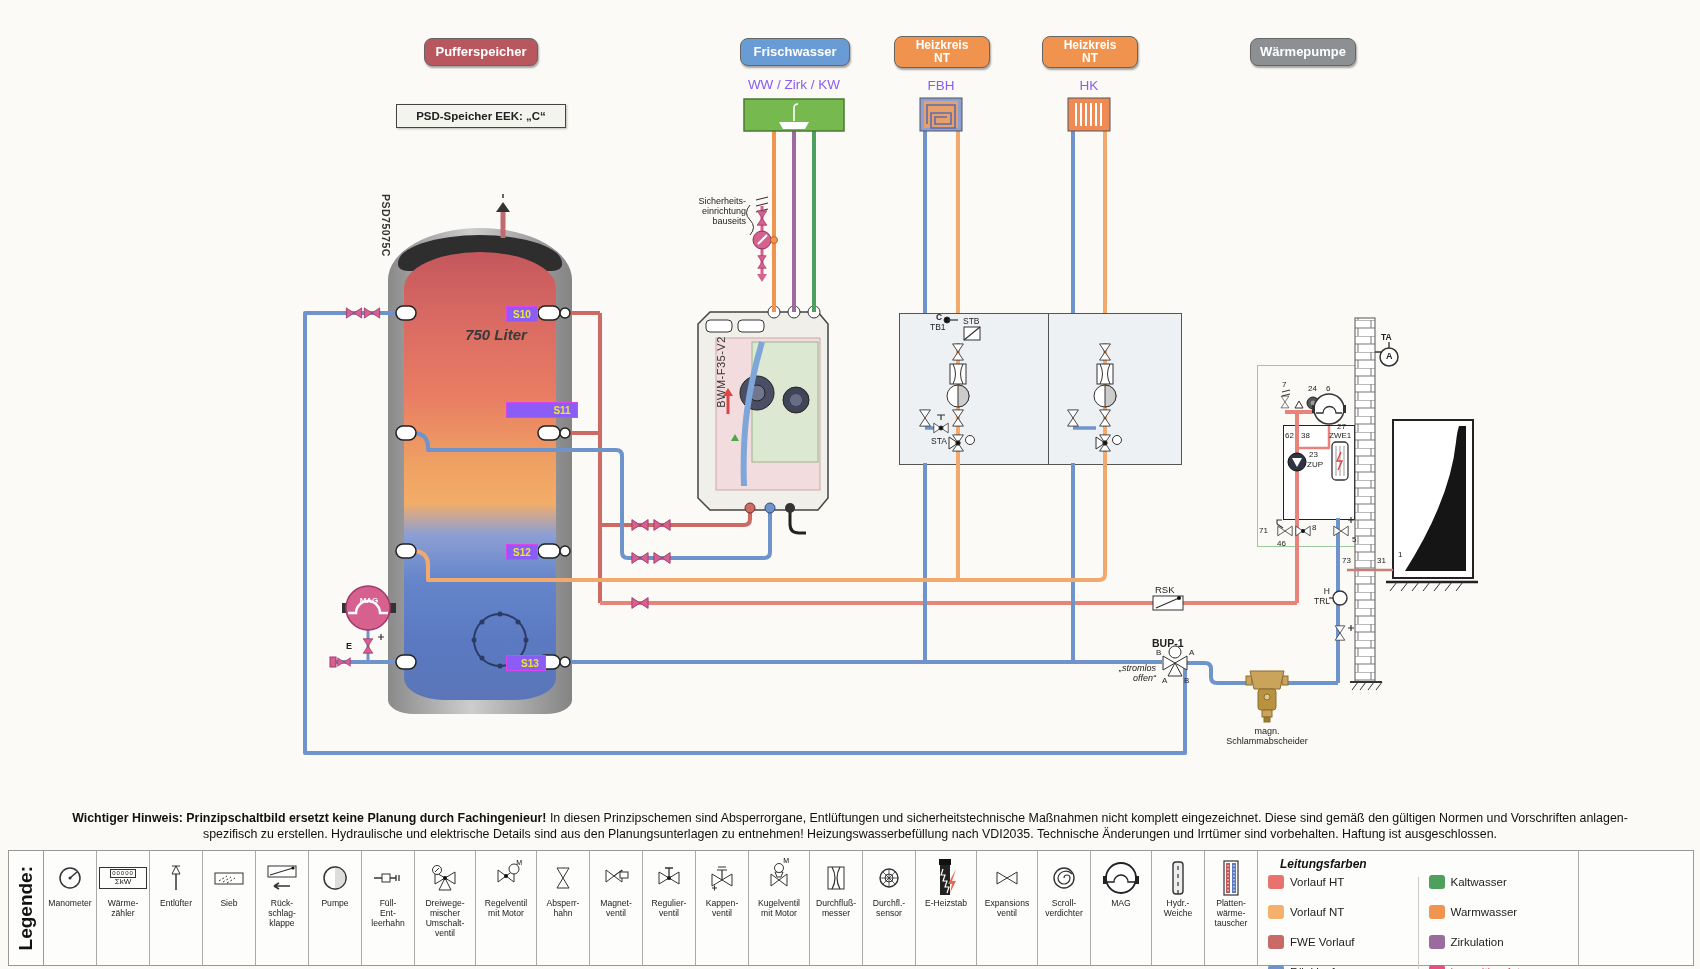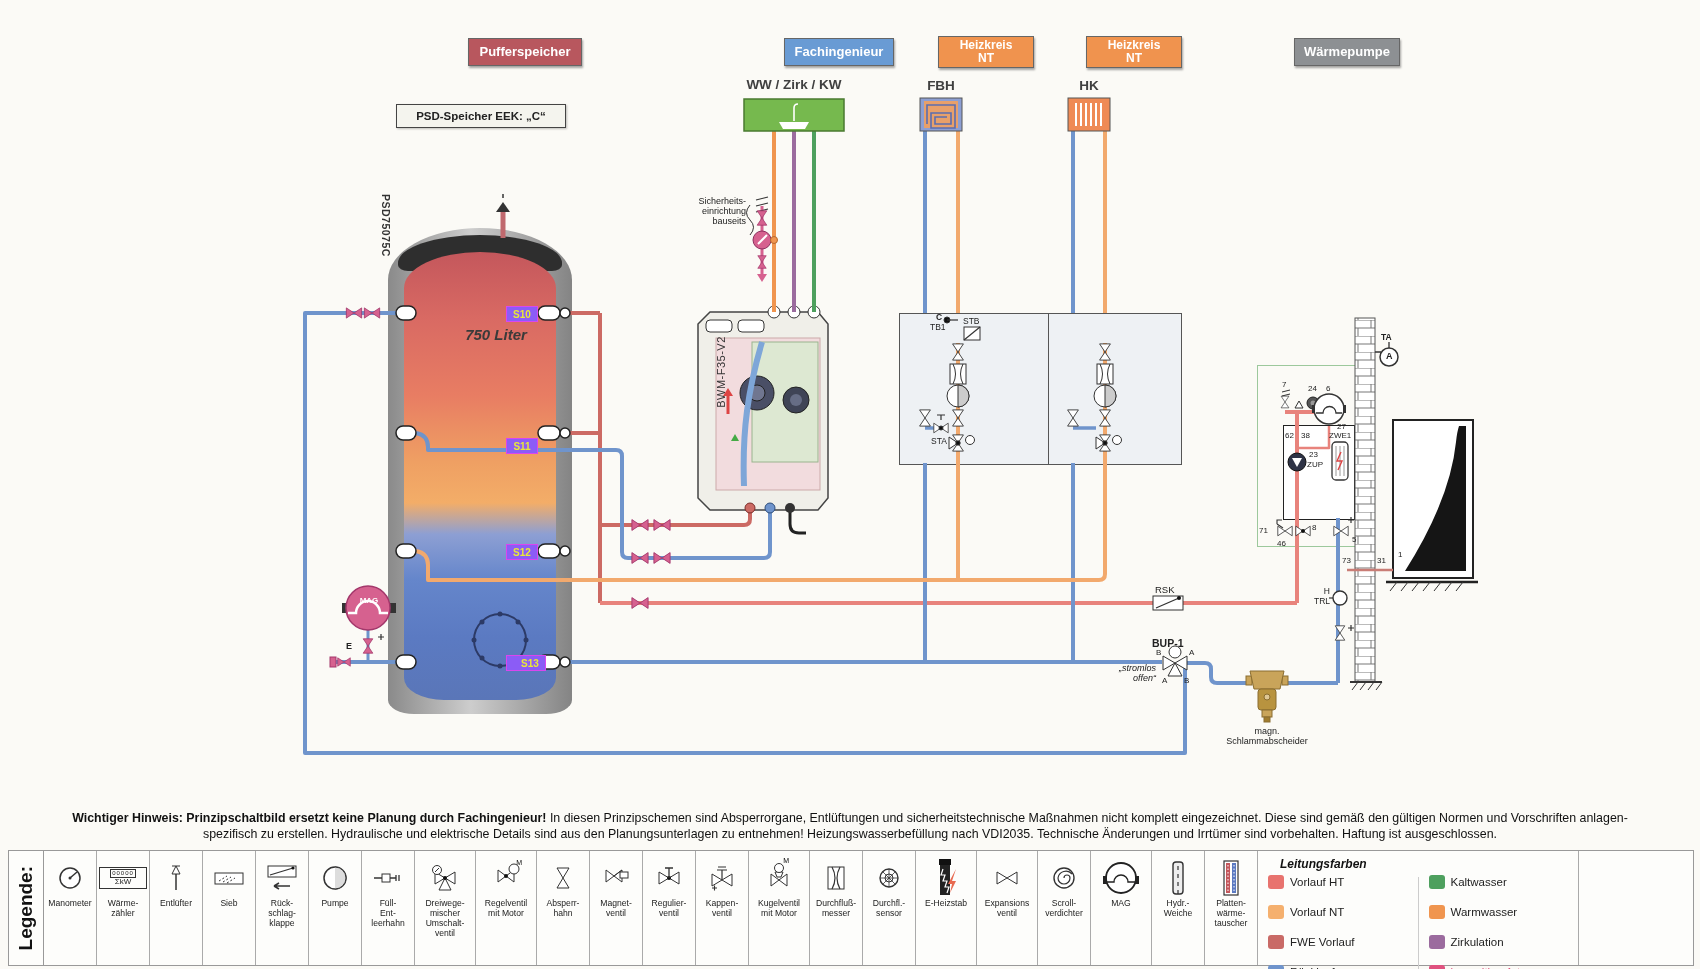--- a/index.html
+++ b/index.html
@@ -3,23 +3,23 @@
 <meta charset="utf-8">
 <style>
   html,body{margin:0;padding:0;}
   body{font-family:"Liberation Sans","DejaVu Sans",sans-serif;background:#e8e8e8;}
   #stage{position:relative;width:1700px;height:969px;background:#fbfaf6;overflow:hidden;}
   .abs{position:absolute;}
   .lbl{position:absolute;font-size:9px;color:#222;line-height:1.12;}
   .ml{white-space:pre-line;}
   
   .badge{position:absolute;display:flex;align-items:center;justify-content:center;
-    color:#fff;font-weight:bold;font-size:13px;border:1px solid #666;border-radius:0;
-    box-shadow:1px 2px 2px rgba(0,0,0,.35);text-align:center;line-height:1.05;margin-left:44px;}
-  .subhead{position:absolute;font-weight:bold;font-size:13.5px;color:#404040;text-align:center;}
+    color:#fff;font-weight:bold;font-size:13px;border:1px solid #666;border-radius:8px;
+    box-shadow:1px 2px 2px rgba(0,0,0,.35);text-align:center;line-height:1.05;}
+  .subhead{position:absolute;font-weight:normal;font-size:13.5px;color:#8b5cf6;text-align:center;}
   .psdbox{position:absolute;display:flex;align-items:center;justify-content:center;
     background:#f4f4ee;border:1.5px solid #444;font-weight:bold;font-size:11.5px;color:#222;
     box-shadow:1px 1px 2px rgba(0,0,0,.25);}
   
   .shell{position:absolute;left:388px;top:228px;width:184px;height:486px;
     background:linear-gradient(90deg,#8a8a8a 0%,#cdcdcd 45%,#848484 100%);
     border-radius:92px 92px 26px 26px / 52px 52px 14px 14px;}
   .cap{position:absolute;left:398px;top:235px;width:164px;height:36px;background:#2e2e2e;
     border-radius:82px 82px 10px 10px / 28px 28px 6px 6px;}
   .vessel{position:absolute;left:404px;top:252px;width:152px;height:448px;
@@ -348,36 +348,36 @@
       <rect x="924" y="101" width="34" height="27" fill="#e8a06a"></rect>
       <path d="M927,124 v-19 h28 v23 h-24 v-15 h20 v11 h-16 v-7 h12" stroke="#5b6db0" stroke-width="1.6" fill="none"></path>
     </g>
     <g>
       <rect x="1068" y="98" width="42" height="33" fill="#ef8a55" stroke="#555"></rect>
       <path d="M1076,103 v23 m5,-23 v23 m5,-23 v23 m5,-23 v23 m5,-23 v23 m5,-23 v23" stroke="#fff" stroke-width="2"></path>
     </g>
   </svg>
 
   <div class="badge ml" style="left: 424px; top: 38px; width: 112px; height: 26px; background-color: rgb(184, 87, 94);">Pufferspeicher</div>
-  <div class="badge ml" style="left: 740px; top: 38px; width: 108px; height: 26px; background-color: rgb(105, 155, 212);">Fachingenieur</div>
+  <div class="badge ml" style="left: 740px; top: 38px; width: 108px; height: 26px; background-color: rgb(105, 155, 212);">Frischwasser</div>
   <div class="badge ml" style="left: 894px; top: 36px; width: 94px; height: 30px; font-size: 12px; background-color: rgb(240, 147, 78);">Heizkreis
 NT</div>
   <div class="badge ml" style="left: 1042px; top: 36px; width: 94px; height: 30px; font-size: 12px; background-color: rgb(240, 147, 78);">Heizkreis
 NT</div>
   <div class="badge ml" style="left: 1250px; top: 38px; width: 104px; height: 26px; background-color: rgb(141, 144, 147);">Wärmepumpe</div>
 
   <div class="subhead" style="left:736px;top:77px;width:116px;">WW / Zirk / KW</div>
   <div class="subhead" style="left:911px;top:78px;width:60px;">FBH</div>
   <div class="subhead" style="left:1059px;top:78px;width:60px;">HK</div>
   <div class="psdbox" style="left:396px;top:104px;width:168px;height:22px;">PSD-Speicher EEK: „C“</div>
 
   <div class="vtext">PSD75075C</div>
   <div class="liter">750 Liter</div>
   <div class="sensor" style="left:506px;top:306px;">S10</div>
-  <div class="sensor" style="left:506px;top:438px;">S11</div>
+  <div class="sensor" style="left:506px;top:402px;padding-left:40px;">S11</div>
   <div class="sensor" style="left:506px;top:544px;">S12</div>
   <div class="sensor" style="left:506px;top:655px;padding-left:8px;">S13</div>
   <div class="magtxt">MAG</div>
   <div class="lbl" style="left:346px;top:641px;font-weight:bold;">E</div>
 
   <div class="bwm">BWM-F35-V2</div>
   <div class="lbl ml" style="left:684px;top:196px;width:62px;text-align:right;">Sicherheits-
 einrichtung
 bauseits</div>
 

